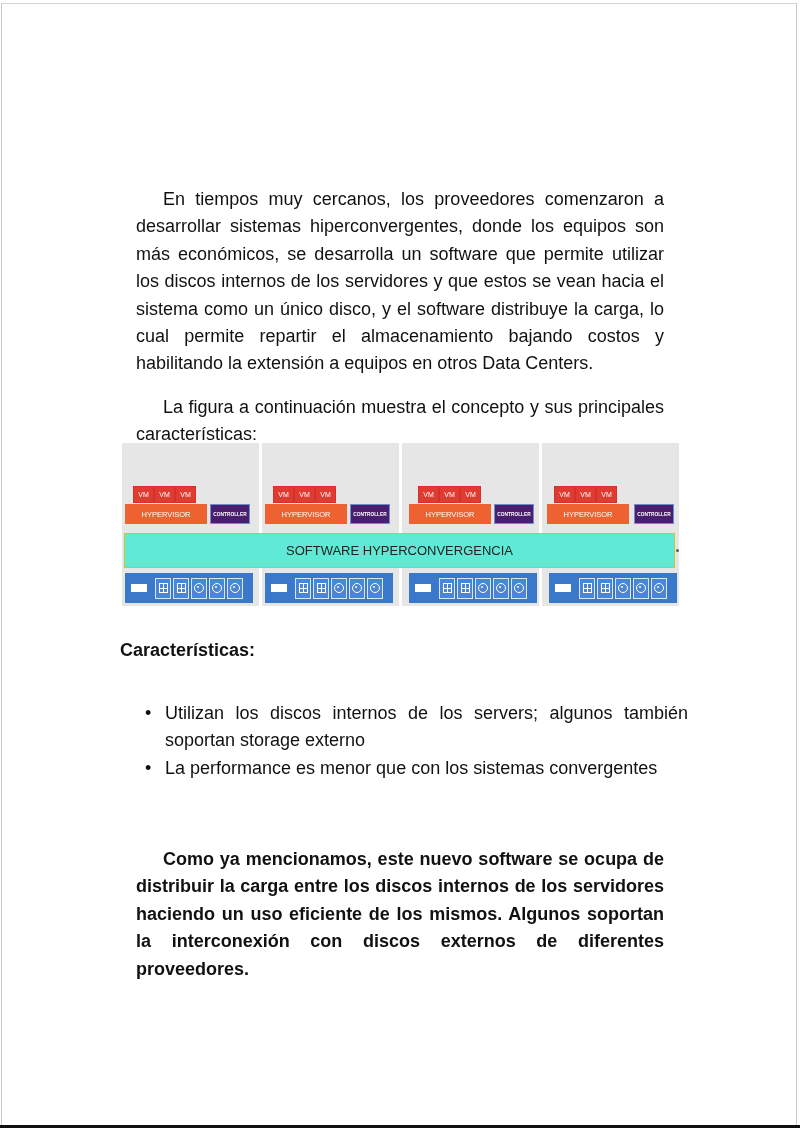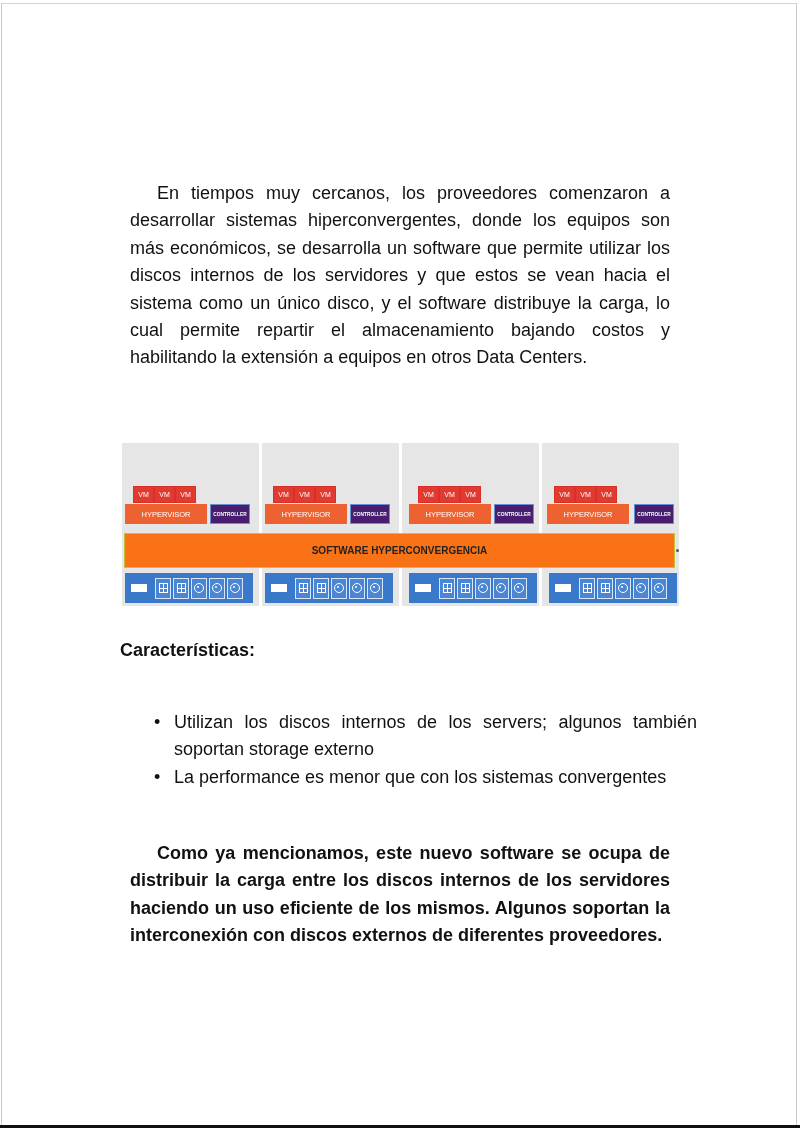--- a/index.html
+++ b/index.html
@@ -3,57 +3,58 @@
 <meta charset="utf-8">
 <style>
   html, body { margin: 0; padding: 0; background: #ffffff; }
   body { width: 800px; height: 1128px; position: relative; overflow: hidden;
          font-family: "Liberation Sans", sans-serif; color: #111; }
   .page-frame { position: absolute; left: 1px; top: 3px; width: 796px; height: 1122px;
                 border-left: 1px solid #c8c8c8; border-right: 1px solid #c8c8c8; border-top: 1px solid #d4d4d4;
                 box-sizing: border-box; }
   .bottom-bar { position: absolute; left: 0; bottom: 0; width: 800px; height: 3px; background: #111; }
   .content { position: absolute; left: 120px; top: 170px; width: 560px; }
-  p.para { margin: 10px; font-size: 18px; line-height: 27.4px; text-align: justify; text-indent: 27px; }
+  p.para { margin: 16px; font-size: 18px; line-height: 27.4px; text-align: justify; text-indent: 27px; }
   .figure { position: absolute; left: 122px; top: 443px; width: 558px; height: 163px; }
   .col { position: absolute; top: 0; width: 137px; height: 163px; background: #e6e6e7; }
   .vm-row { position: absolute; left: 12px; top: 44px; display: flex; gap: 2px; }
   .vm { width: 19px; height: 15px; background: #e13a31; color: #fff; font-size: 7px;
         display: flex; align-items: center; justify-content: center; box-shadow: 0 0 0 1px #d83028; }
   .hypervisor { position: absolute; left: 3px; top: 61px; width: 82px; height: 20px; background: #ee6232;
                 color: #fff; font-size: 7.5px; display:flex; align-items:center; justify-content:center; }
   .controller { position: absolute; left: 88px; top: 61px; width: 40px; height: 20px; background: #4a1e6e;
                 color: #fff; font-size: 4.8px; font-weight: bold; display:flex; align-items:center; justify-content:center;
                 border: 1px solid #6a8fd0; box-sizing: border-box; }
-  .yellow-band { position: absolute; left: 2px; top: 90px; width: 551px; height: 35px; background: #f97316;
+  .yellow-band { position: absolute; left: 2px; top: 90px; width: 551px; height: 35px; background: #5eead4;
                  border: 1px solid #c9c235; box-sizing: border-box; display:flex; align-items:center; justify-content:center;
-                 font-size: 10px; color: #222; font-weight: bold; }
+                 font-size: 13px; color: #222; }
   .band-dot { position: absolute; left: 554px; top: 106px; width: 3px; height: 3px; background: #556; border-radius: 50%; }
   .storage { position: absolute; left: 3px; top: 130px; width: 128px; height: 30px; background: #3a78c9;
              display: flex; align-items: center; padding-left: 6px; box-sizing: border-box; gap: 2px; }
   .st-bar { width: 16px; height: 8px; background: #fff; margin-right: 6px; }
   .st-cell { width: 16px; height: 21px; border: 1px solid #d8e6f5; box-sizing: border-box; background: #4a86d3;
              display: flex; align-items: center; justify-content: center; }
   .grid-glyph { width: 9px; height: 10px; border: 1px solid #fff; box-sizing: border-box;
                 background: linear-gradient(#fff,#fff) center/100% 1px no-repeat, linear-gradient(#fff,#fff) center/1px 100% no-repeat; }
   .disc-glyph { width: 10px; height: 10px; border: 1.5px solid #fff; border-radius: 50%; box-sizing: border-box; position: relative; }
   .disc-glyph::after { content:""; position:absolute; left:2px; top:2px; width:2px; height:2px; background:#fff; border-radius:50%; }
   .heading { position: absolute; left: 120px; top: 640px; font-size: 18px; font-weight: bold; }
-  ul.bullets { position: absolute; left: 120px; top: 692px; width: 560px; margin: 17px; padding: 0; list-style: none; }
+  ul.bullets { position: absolute; left: 120px; top: 692px; width: 560px; margin: 8px; padding: 0; list-style: none; }
   ul.bullets li { position: relative; padding-left: 37px; font-size: 18px; line-height: 27.4px; text-align: justify; }
   ul.bullets li::before { content: "•"; position: absolute; left: 17px; top: 0; }
   .para2 { position: absolute; left: 120px; top: 830px; width: 560px; font-weight: bold; }
 </style>
 </head>
 <body>
 
 <div class="page-frame"></div>
 
 <div class="content">
   <p class="para">En tiempos muy cercanos, los proveedores comenzaron a desarrollar sistemas hiperconvergentes, donde los equipos son más económicos, se desarrolla un software que permite utilizar los discos internos de los servidores y que estos se vean hacia el sistema como un único disco, y el software distribuye la carga, lo cual permite repartir el almacenamiento bajando costos y habilitando la extensión a equipos en otros Data Centers.</p>
+  <p class="para">La figura a continuación muestra el concepto y sus principales características:</p>
 </div>
 
 <div class="figure">
 
   <div class="col" style="left:0px;">
     <div class="vm-row">
       <div class="vm">VM</div>
       <div class="vm">VM</div>
       <div class="vm">VM</div>
     </div>

